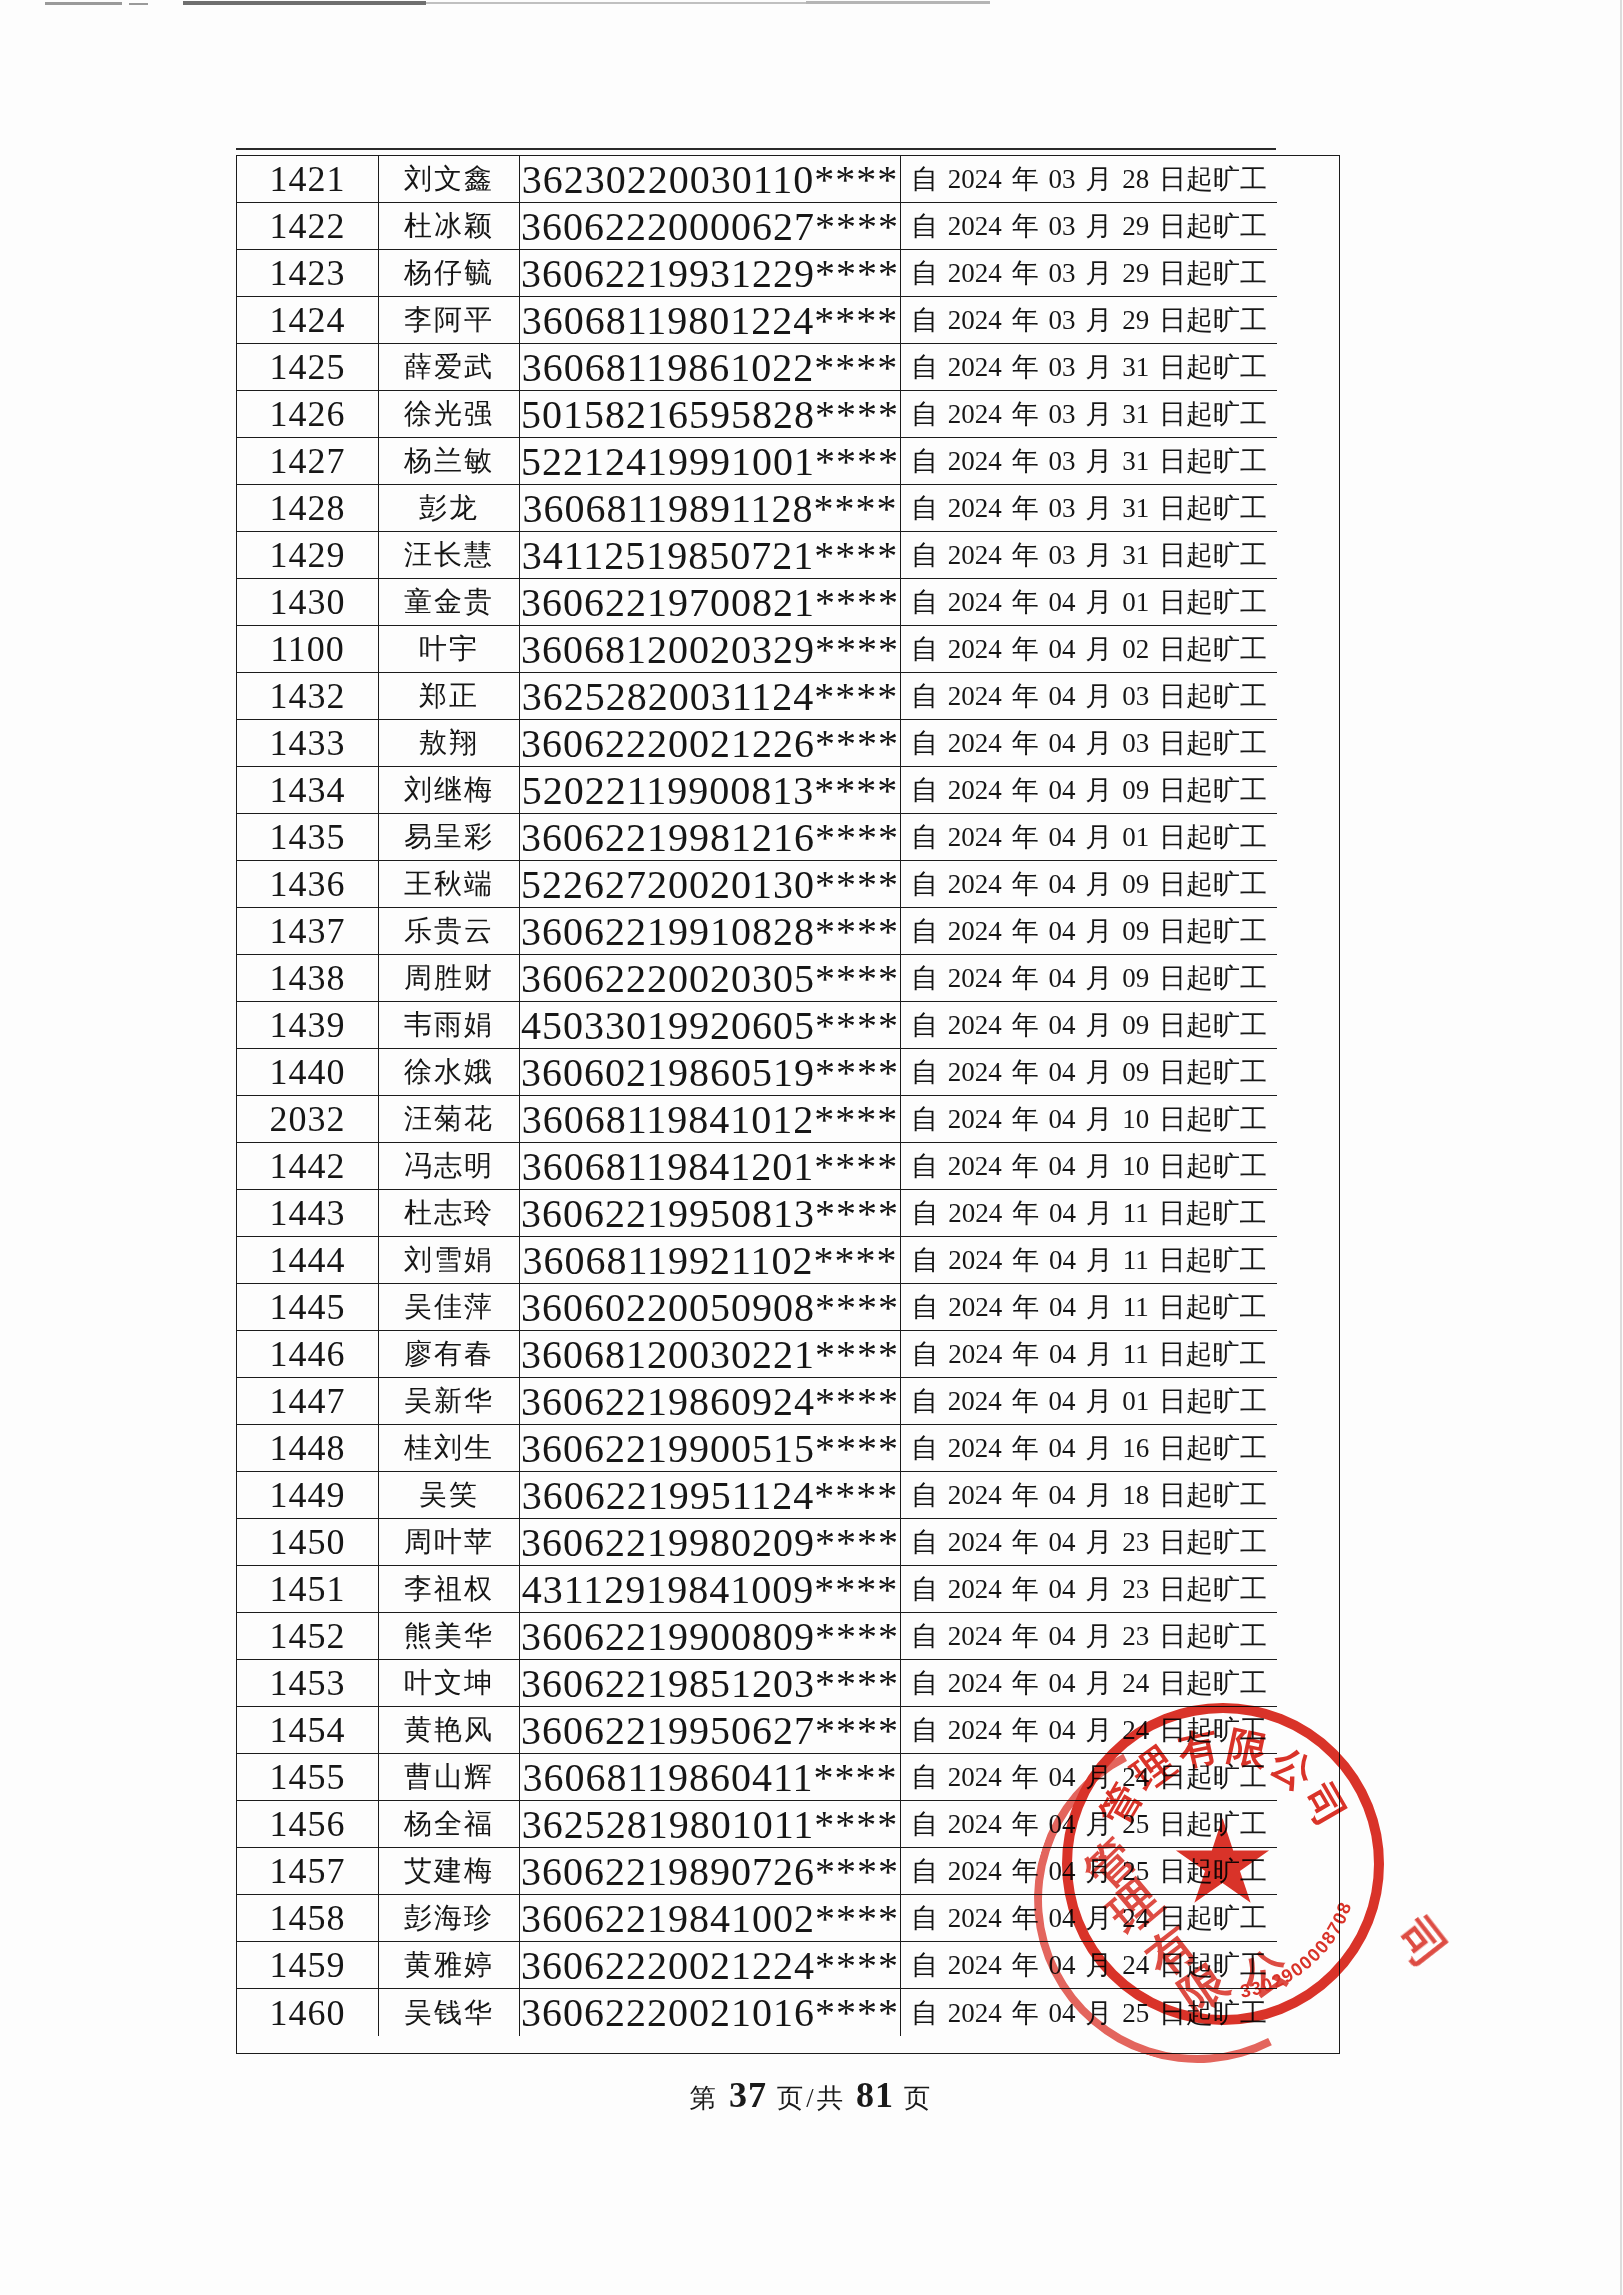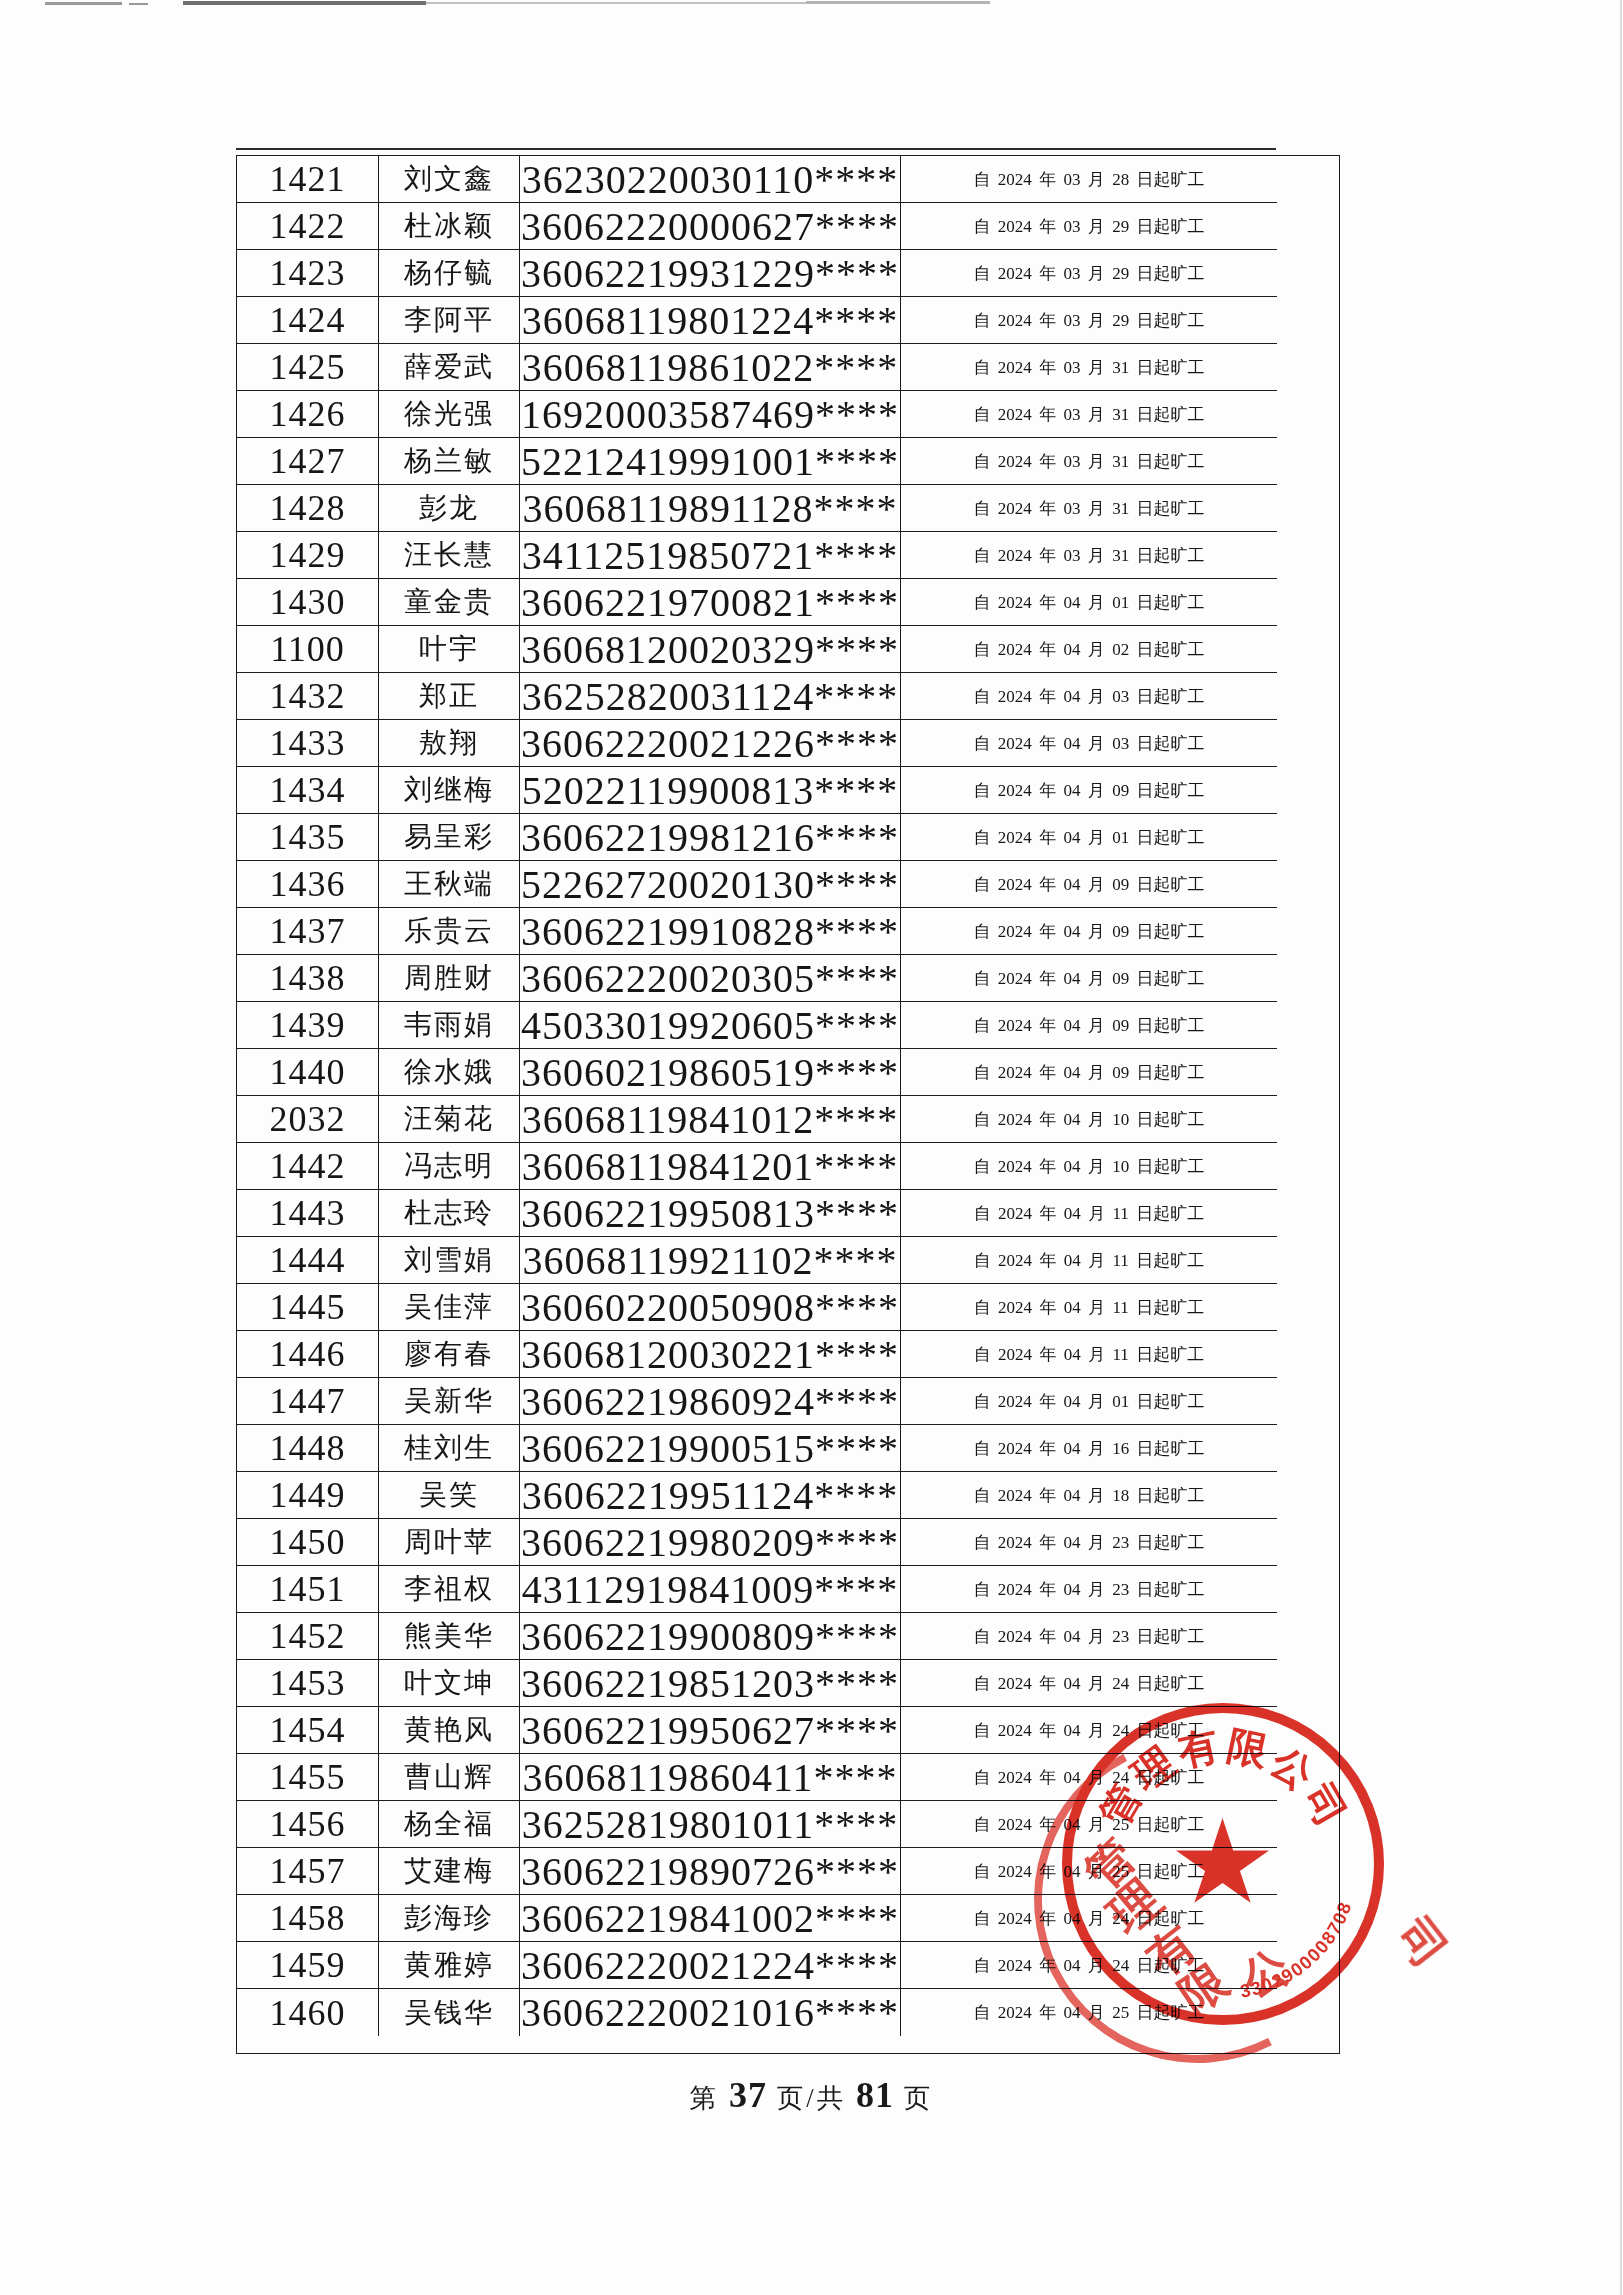--- a/index.html
+++ b/index.html
@@ -23,21 +23,21 @@
   .cell{
     box-sizing:border-box;
     border-right:1.5px solid #1c1c1c;border-bottom:1.5px solid #1c1c1c;
     display:flex;align-items:center;justify-content:center;
     white-space:nowrap;overflow:visible;
   }
   .cell.last-col{border-right:none;}
   .c-no{font-size:36px;letter-spacing:1px;}
   .c-name{font-size:28px;letter-spacing:2px;}
   .c-id{font-size:40px;letter-spacing:1px;font-family:Liberation Serif, serif;}
-  .c-date{font-size:17px;word-spacing:3.1px;}
+  .c-date{font-size:27px;word-spacing:3.1px;}
   .top-double-line{position:absolute;left:236px;top:148px;width:1040px;height:1.5px;background:#2a2a2a;}
   
   #page-footer{
     position:absolute;left:0;top:2074px;width:1623px;
     text-align:center;font-size:26.5px;letter-spacing:3.1px;color:#1a1a1a;
   }
   #page-footer .num{font-weight:bold;font-size:36px;letter-spacing:1px;}
   
   #company-seal{
     position:absolute;left:1062px;top:1703px;width:322px;height:322px;
@@ -100,21 +100,21 @@
     <div class="cell c-no">1424</div>
     <div class="cell c-name">李阿平</div>
     <div class="cell c-id">36068119801224****</div>
     <div class="cell c-date last-col">自 2024 年 03 月 29 日起旷工</div>
     <div class="cell c-no">1425</div>
     <div class="cell c-name">薛爱武</div>
     <div class="cell c-id">36068119861022****</div>
     <div class="cell c-date last-col">自 2024 年 03 月 31 日起旷工</div>
     <div class="cell c-no">1426</div>
     <div class="cell c-name">徐光强</div>
-    <div class="cell c-id">16920003587469****</div>
+    <div class="cell c-id">50158216595828****</div>
     <div class="cell c-date last-col">自 2024 年 03 月 31 日起旷工</div>
     <div class="cell c-no">1427</div>
     <div class="cell c-name">杨兰敏</div>
     <div class="cell c-id">52212419991001****</div>
     <div class="cell c-date last-col">自 2024 年 03 月 31 日起旷工</div>
     <div class="cell c-no">1428</div>
     <div class="cell c-name">彭龙</div>
     <div class="cell c-id">36068119891128****</div>
     <div class="cell c-date last-col">自 2024 年 03 月 31 日起旷工</div>
     <div class="cell c-no">1429</div>

